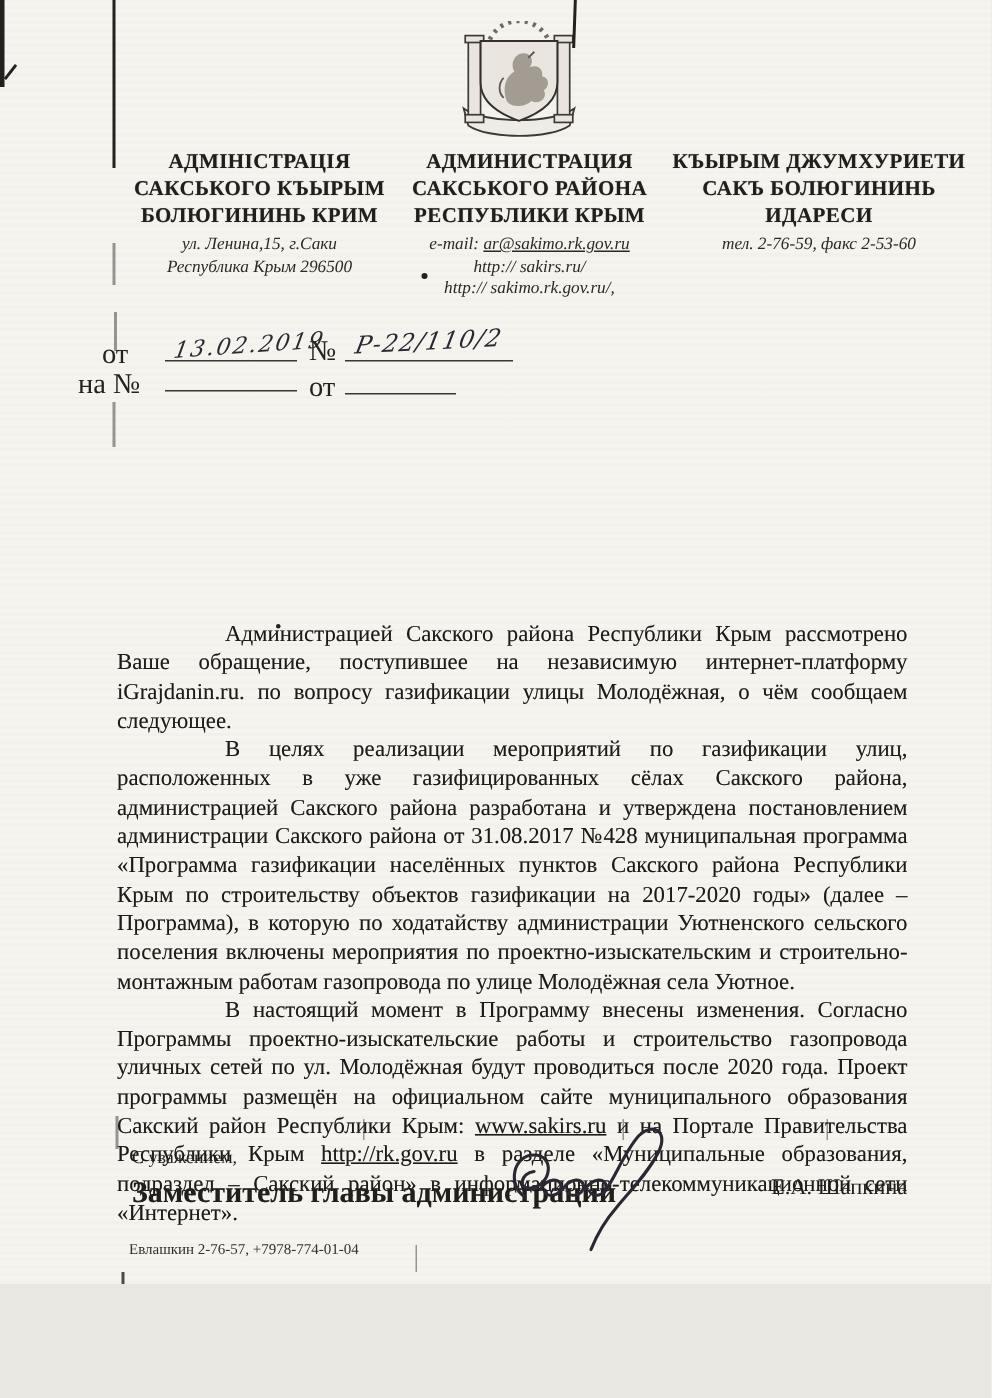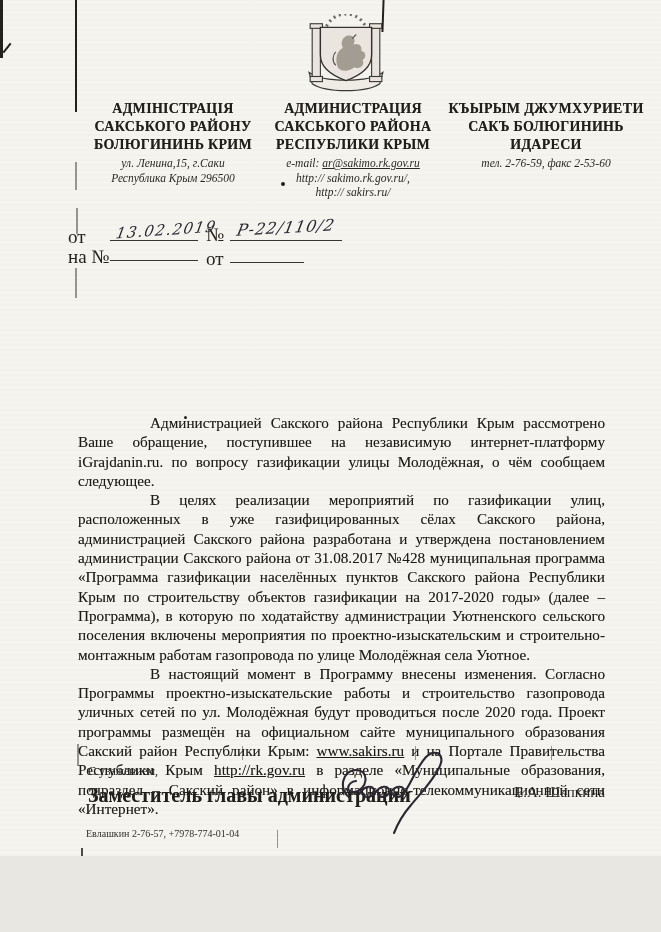--- a/index.html
+++ b/index.html
@@ -61,52 +61,52 @@
       <rect x="61" y="9.5" width="12" height="4.5"></rect>
       <rect x="61" y="61" width="12" height="5"></rect>
     </g>
     <path d="M 13,13 H 63 V 40 Q 63,56 38,65 Q 13,56 13,40 Z" fill="#eae6df" stroke="#33312d" stroke-width="1.3"></path>
     <path d="M 30,52 C 27,44 29,36 35,33 C 32,28 35,21 41,21 C 46,21 48,26 45,30 C 50,28 54,31 53,36 C 58,37 58,43 54,45 C 57,49 52,55 46,52 C 42,56 33,57 30,52 Z" fill="#89837a" opacity="0.75"></path>
     <path d="M 28,50 C 24,46 25,40 28,37 M 44,24 L 48,20" stroke="#5d5952" stroke-width="1.2" fill="none"></path>
   </svg>
 
   <div class="hdr-col hdr-left">
     <div class="hdr-bold">АДМІНІСТРАЦІЯ</div>
-    <div class="hdr-bold">САКСЬКОГО РАЙОНУ</div>
+    <div class="hdr-bold">САКСЬКОГО КЪЫРЫМ</div>
     <div class="hdr-bold">БОЛЮГИНИНЬ  КРИМ</div>
     <div class="hdr-gap"></div>
     <div class="hdr-italic">ул. Ленина,15, г.Саки</div>
     <div class="hdr-italic">Республика Крым  296500</div>
   </div>
 
   <div class="hdr-col hdr-center">
     <div class="hdr-bold">АДМИНИСТРАЦИЯ</div>
     <div class="hdr-bold">САКСЬКОГО РАЙОНА</div>
     <div class="hdr-bold">РЕСПУБЛИКИ КРЫМ</div>
     <div class="hdr-gap"></div>
     <div class="hdr-italic"><span>e-mail: </span><span class="u">ar@sakimo.rk.gov.ru</span></div>
+    <div class="hdr-italic">http:// sakirs.ru/</div>
     <div class="hdr-italic">http:// sakimo.rk.gov.ru/,</div>
-    <div class="hdr-italic">http:// sakirs.ru/</div>
   </div>
 
   <div class="hdr-col hdr-right">
     <div class="hdr-bold">КЪЫРЫМ ДЖУМХУРИЕТИ</div>
     <div class="hdr-bold">САКЪ БОЛЮГИНИНЬ</div>
     <div class="hdr-bold">ИДАРЕСИ</div>
     <div class="hdr-gap"></div>
     <div class="hdr-italic">тел.  2-76-59, факс 2-53-60</div>
   </div>
 
   <div class="ref-label" style="left:68px;top:226px;">от</div>
   <div class="ref-line" style="left:110px;top:222px;width:88px;height:18px;"></div>
   <div class="handwriting hw-date" style="left:116px;top:221px;">13.02.2019</div>
   <div class="ref-label" style="left:206px;top:224px;">№</div>
   <div class="ref-line" style="left:230px;top:222px;width:112px;height:18px;"></div>
   <div class="handwriting hw-num" style="left:237px;top:218px;">Р-22/110/2</div>
-  <div class="ref-label" style="left:68px;top:246px;">на №</div>
+  <div class="ref-label" style="left:52px;top:246px;">на №</div>
   <div class="ref-line" style="left:110px;top:242px;width:88px;height:18px;"></div>
   <div class="ref-label" style="left:206px;top:248px;">от</div>
   <div class="ref-line" style="left:230px;top:244px;width:74px;height:18px;"></div>
 
   <div class="body-text">
     <p>Администрацией Сакского района Республики Крым рассмотрено Ваше обращение, поступившее на независимую интернет-платформу iGrajdanin.ru. по вопросу газификации улицы Молодёжная, о чём сообщаем следующее.</p>
     <p>В целях реализации мероприятий по газификации улиц, расположенных в уже газифицированных сёлах Сакского района, администрацией Сакского района разработана и утверждена постановлением администрации Сакского района от 31.08.2017 №428 муниципальная программа «Программа газификации населённых пунктов Сакского района Республики Крым по строительству объектов газификации на 2017-2020 годы» (далее – Программа), в которую по ходатайству администрации Уютненского сельского поселения включены мероприятия по проектно-изыскательским и строительно-монтажным работам газопровода по улице Молодёжная села Уютное.</p>
     <p><span>В настоящий момент в Программу внесены изменения. Согласно Программы проектно-изыскательские работы и строительство газопровода уличных сетей по ул. Молодёжная будут проводиться после 2020 года. Проект программы размещён на официальном сайте муниципального образования Сакский район Республики Крым: </span><span class="u">www.sakirs.ru</span><span> и на Портале Правительства Республики Крым </span><span class="u">http://rk.gov.ru</span><span> в разделе «Муниципальные образования, подраздел – Сакский район» в информационно-телекоммуникационной сети «Интернет».</span></p>
   </div>
 

